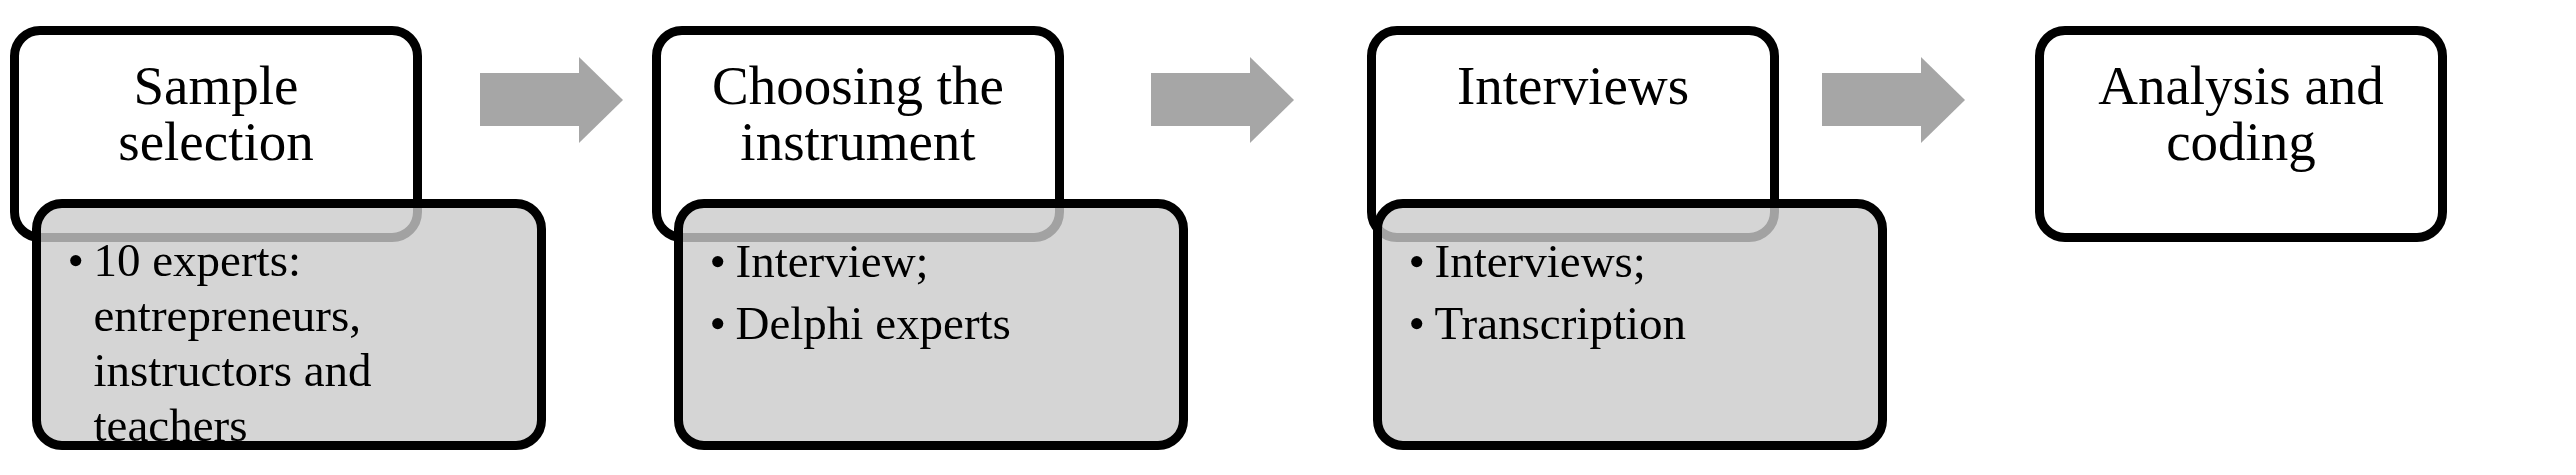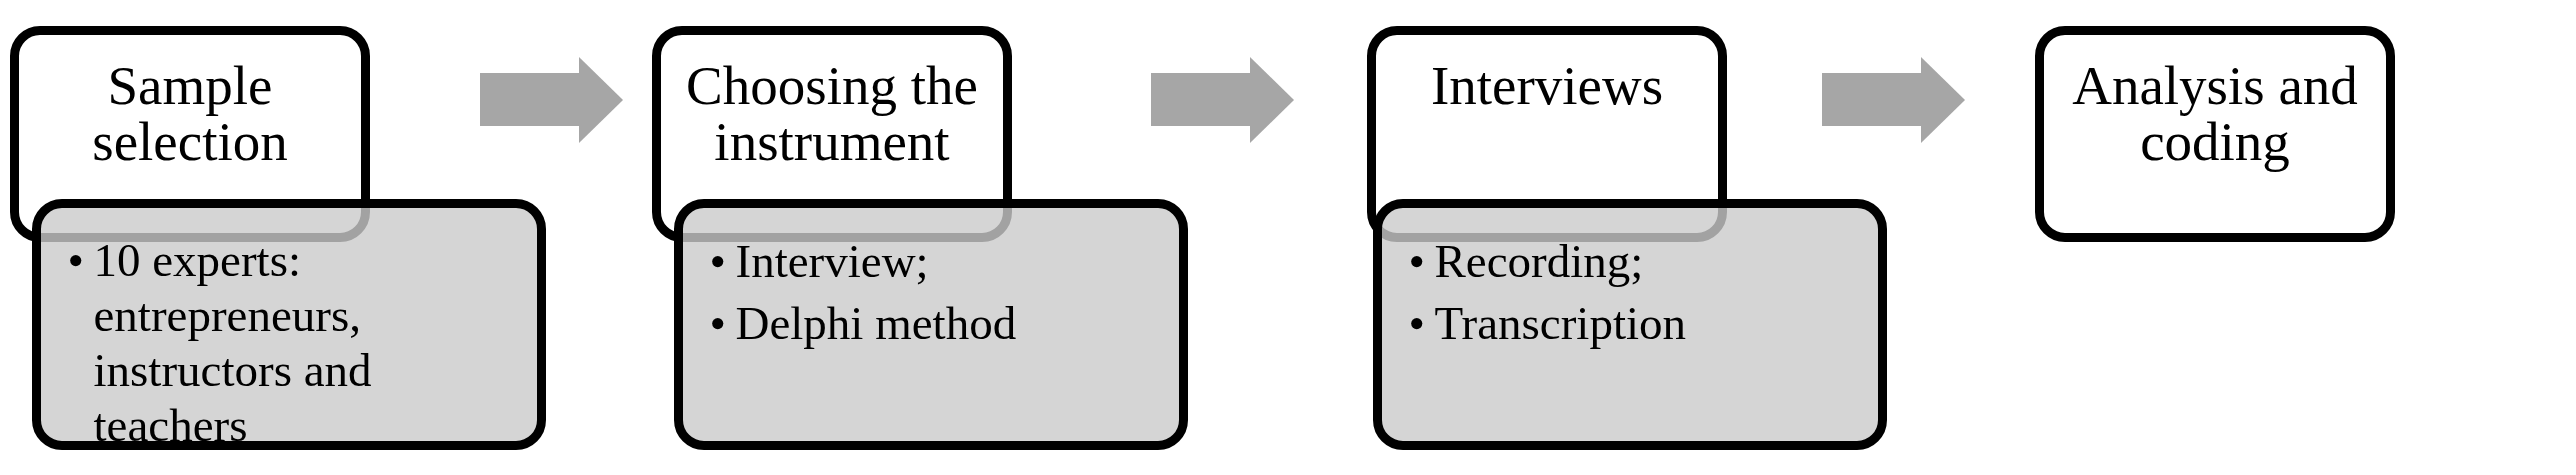--- a/index.html
+++ b/index.html
@@ -12,21 +12,21 @@
     width: 2576px;
     height: 476px;
     background: var(--bg, #ffffff);
     overflow: hidden;
   }
   .stage { position: absolute; top: 0; width: 545px; height: 476px; }
 
   .white-box {
     position: absolute;
     top: 26px;
-    width: 360px;
+    width: 412px;
     height: 216px;
     background: #ffffff;
     border: 9.3px solid var(--border, #000000);
     border-radius: 30px;
     box-sizing: border-box;
     z-index: 1;
   }
   .title {
     max-width: 366px;
     margin: 0 auto;
@@ -99,40 +99,40 @@
       <div class="title">Choosing the instrument</div>
     </div>
     <div class="gray-box" style="left:22px">
       <div class="body lh-80">
         <div class="item">
           <span class="dot">•</span>
           <span class="txt">Interview;</span>
         </div>
         <div class="item">
           <span class="dot">•</span>
-          <span class="txt">Delphi method</span>
+          <span class="txt">Delphi experts</span>
         </div>
       </div>
     </div>
   </div>
 
   <div class="arrow" style="left:1151px">
     <div class="shaft"></div>
     <div class="head"></div>
   </div>
 
   <div class="stage" style="left:1351px">
     <div class="white-box" style="left:16px">
       <div class="title">Interviews</div>
     </div>
     <div class="gray-box" style="left:22px">
       <div class="body lh-80">
         <div class="item">
           <span class="dot">•</span>
-          <span class="txt">Recording;</span>
+          <span class="txt">Interviews;</span>
         </div>
         <div class="item">
           <span class="dot">•</span>
           <span class="txt">Transcription</span>
         </div>
       </div>
     </div>
   </div>
 
   <div class="arrow" style="left:1822px">

